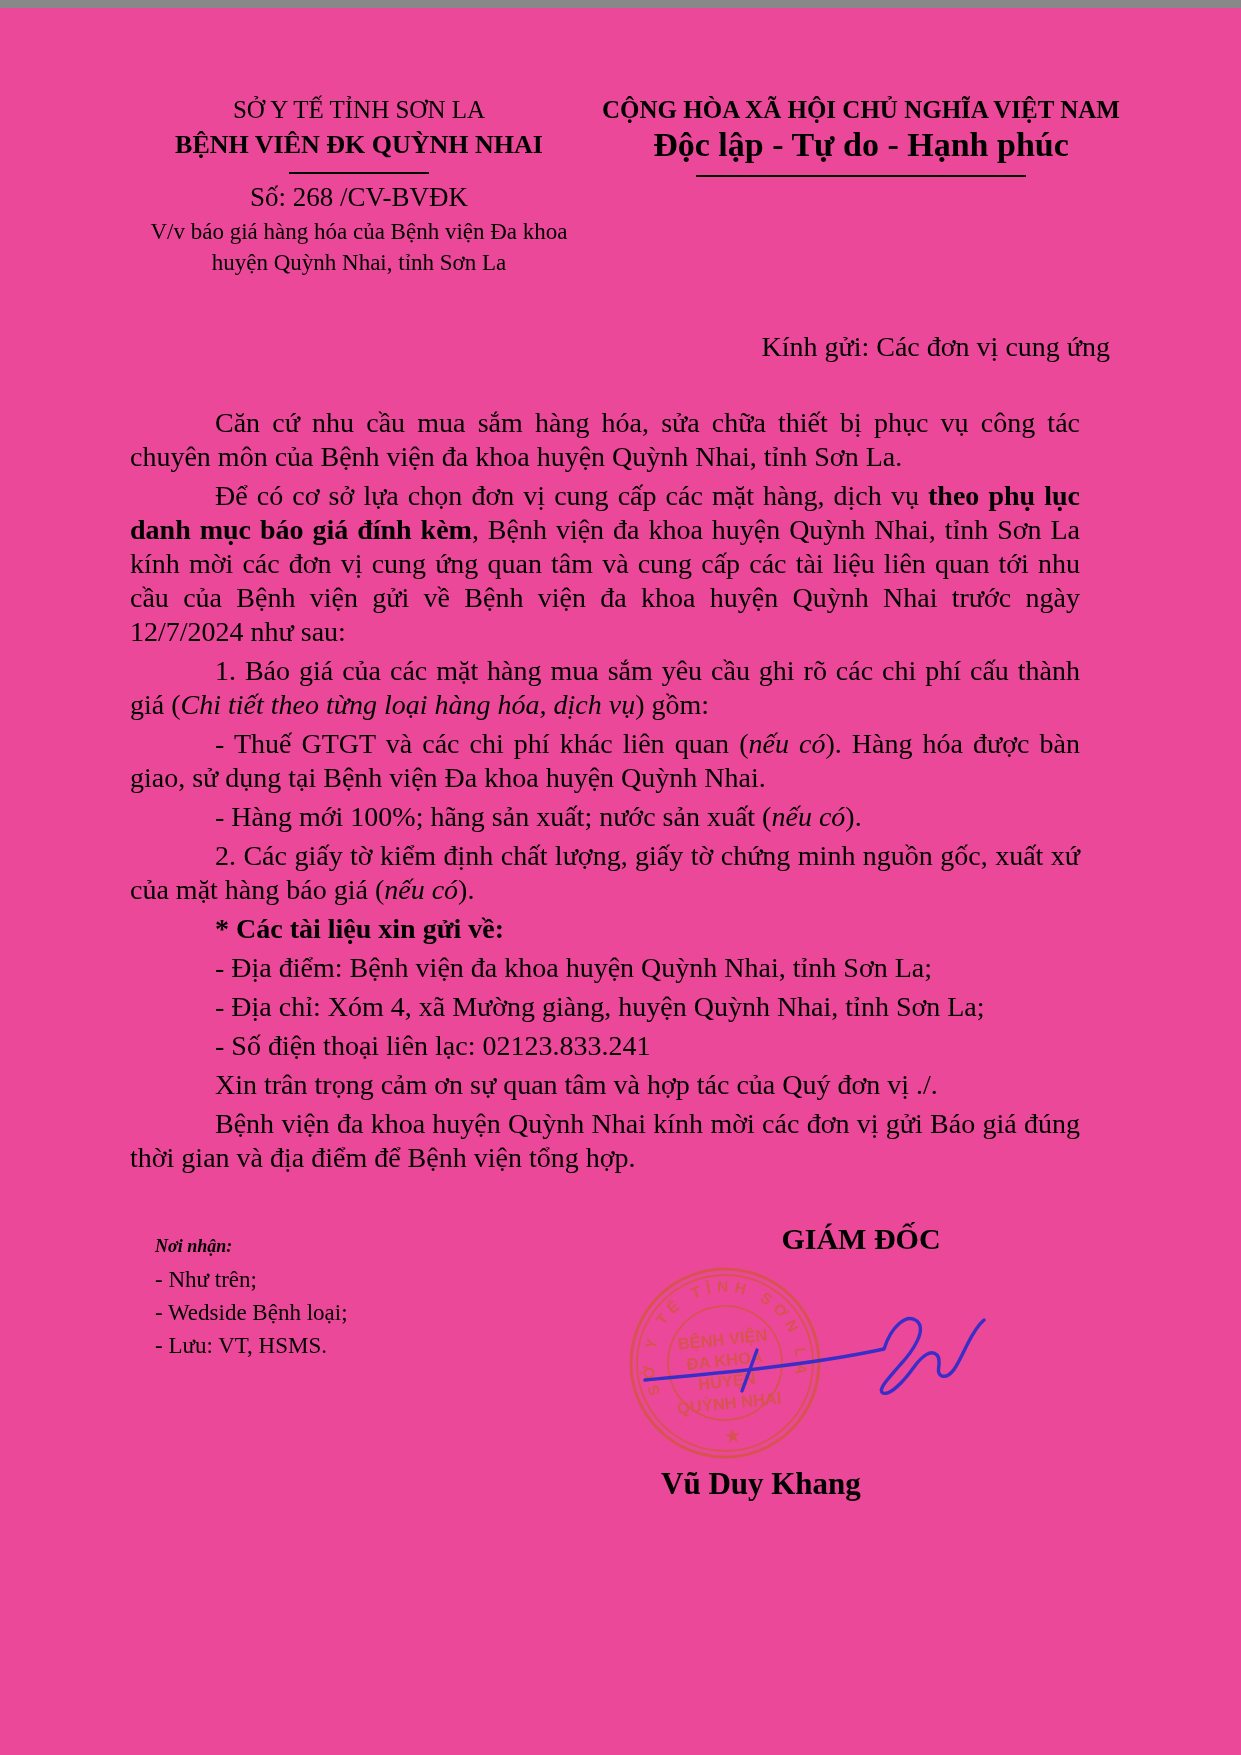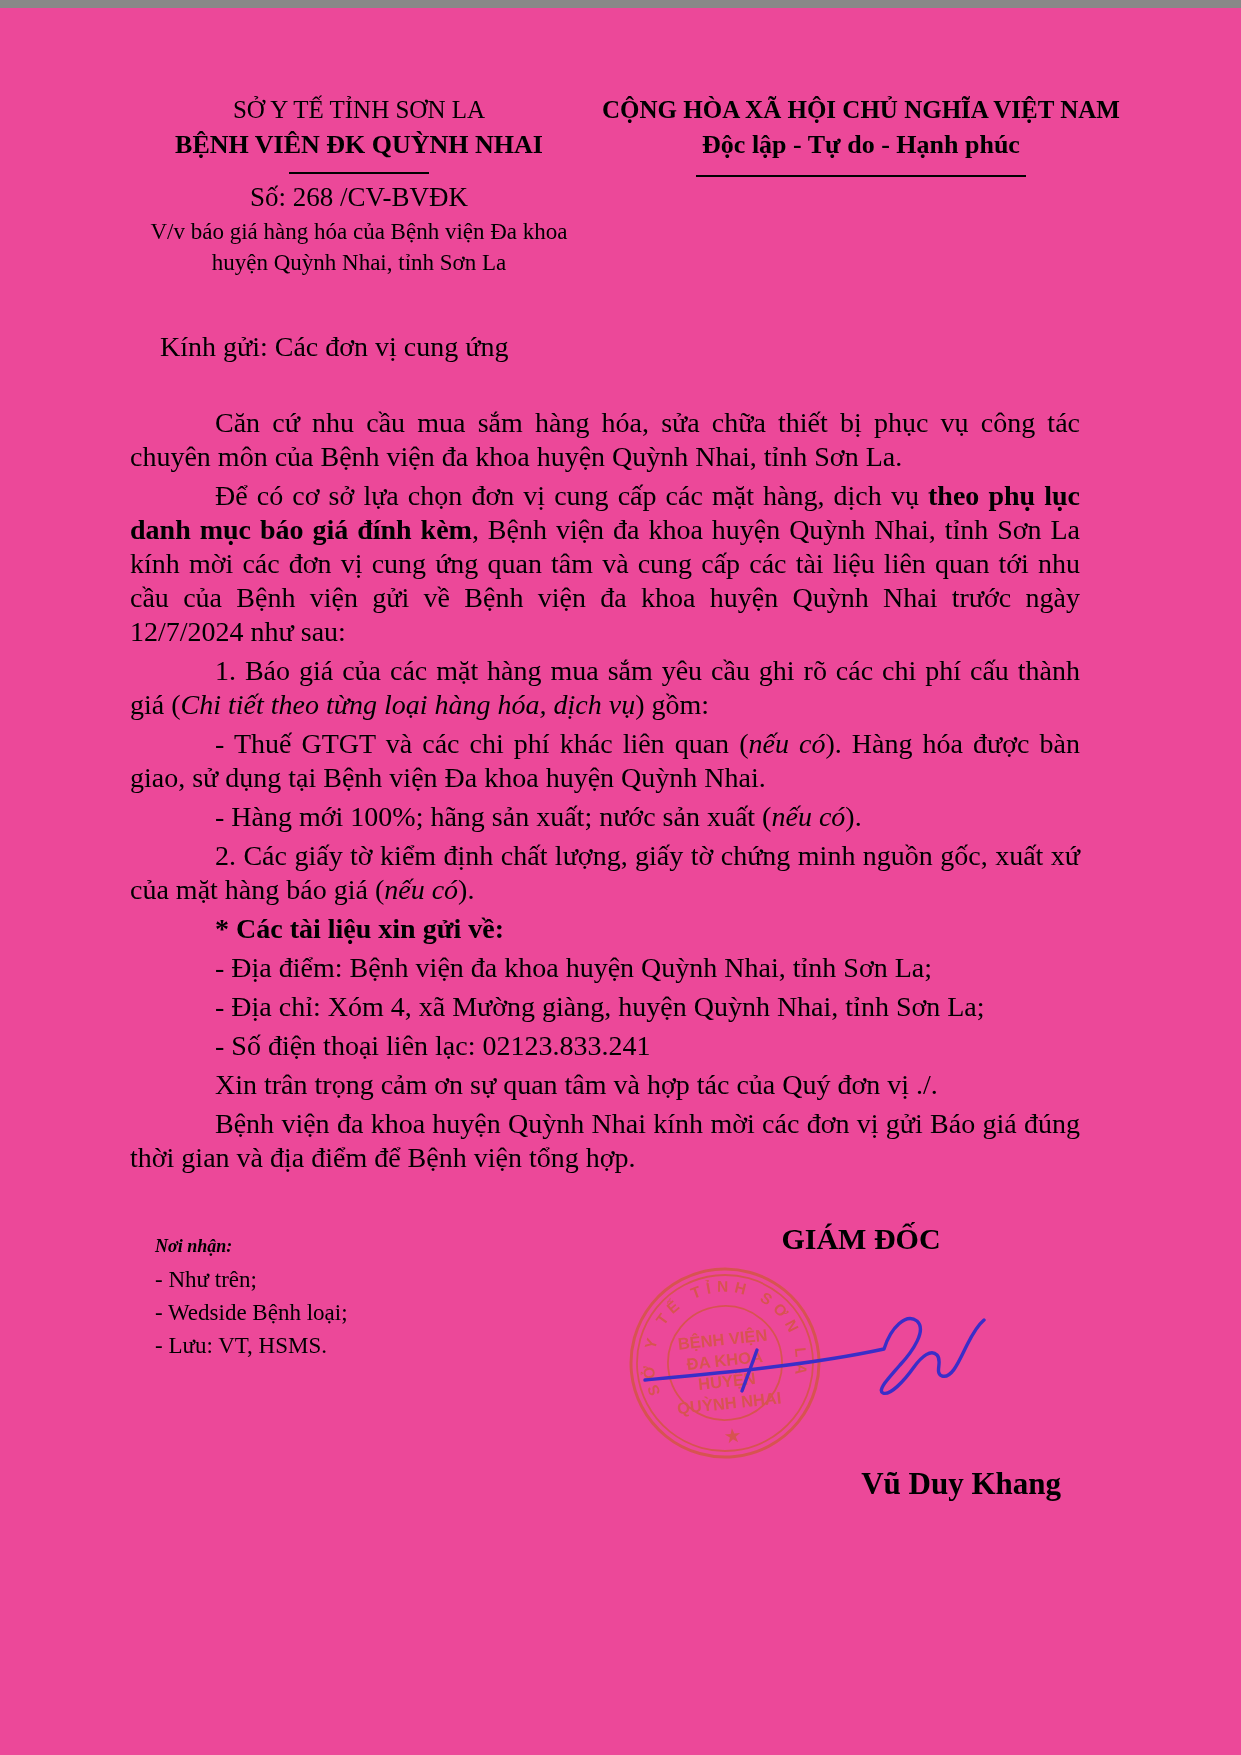--- a/index.html
+++ b/index.html
@@ -10,35 +10,35 @@
   }
   
   .hdr-left{position:absolute;left:118px;top:86px;width:482px;text-align:center;}
   .hdr-left .l1{font-size:25px;line-height:31px;}
   .hdr-left .l2{font-size:26px;line-height:32px;font-weight:bold;margin-top:4px;}
   .hdr-left .rule{width:140px;border-top:2.5px solid #000;margin:11px auto 7px auto;}
   .hdr-left .num{font-size:27px;line-height:33px;}
   .hdr-left .sub{font-size:23px;line-height:31px;margin-top:2px;text-align:center;}
   .hdr-right{position:absolute;left:596px;top:86px;width:530px;text-align:center;}
   .hdr-right .l1{font-size:25px;line-height:31px;font-weight:bold;}
-  .hdr-right .l2{font-size:26px;line-height:36px;font-weight:bold;margin-top:2px;}
+  .hdr-right .l2{font-size:34px;line-height:36px;font-weight:bold;margin-top:2px;}
   .hdr-right .rule{width:330px;border-top:2.5px solid #000;margin:12px auto 6px auto;}
   .hdr-right .date{font-size:28px;line-height:34px;font-style:italic;margin-top:3px;}
   
-  .salutation{position:absolute;left:160px;top:323px;width:950px;text-align:left;font-size:28px;}
+  .salutation{position:absolute;left:160px;top:323px;width:950px;text-align:right;font-size:28px;}
   .body-text{position:absolute;left:130px;top:398px;width:950px;font-size:28px;line-height:34px;text-align:justify;}
   .body-text p{margin:0 0 5px 0;text-indent:85px;}
   .b{font-weight:bold;}
   .i{font-style:italic;}
   
   .recipients{position:absolute;left:155px;top:1222px;width:360px;}
   .recipients .title{font-size:18px;font-weight:bold;font-style:italic;line-height:33px;}
   .recipients .item{font-size:23px;line-height:33px;}
   .signer-title{position:absolute;left:661px;top:1214px;width:400px;text-align:center;font-size:30px;font-weight:bold;}
-  .signer-name{position:absolute;left:661px;top:1458px;width:400px;text-align:right;font-size:31px;font-weight:bold;}
+  .signer-name{position:absolute;left:661px;top:1458px;width:400px;text-align:left;font-size:31px;font-weight:bold;}
   
   .stamp{position:absolute;left:627px;top:1257px;width:196px;height:196px;transform:rotate(-6deg);opacity:.92;}
   .stamp text{font-family:"Liberation Sans","DejaVu Sans",sans-serif;font-weight:bold;}
   .signature{position:absolute;left:600px;top:1285px;width:400px;height:130px;}
 </style>
 </head>
 <body>
 
 <div id="page">
 

